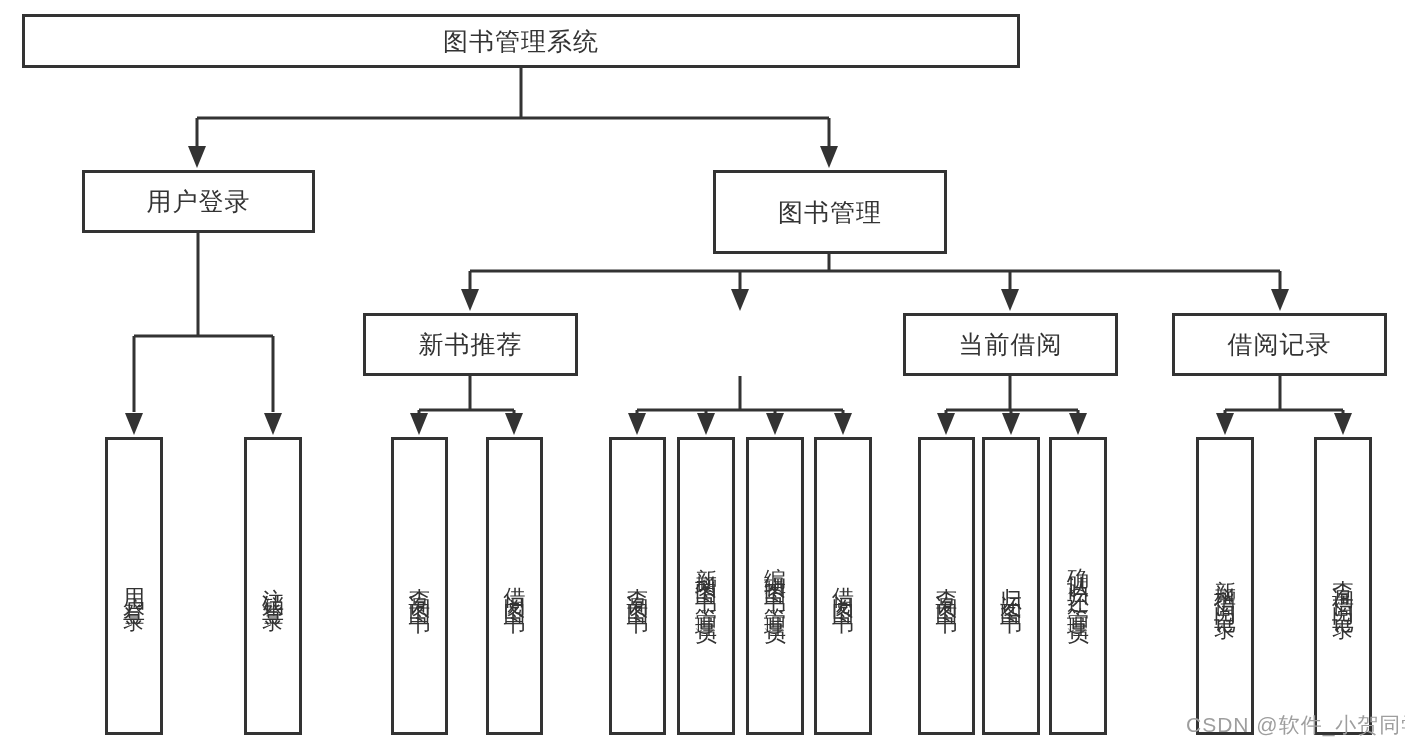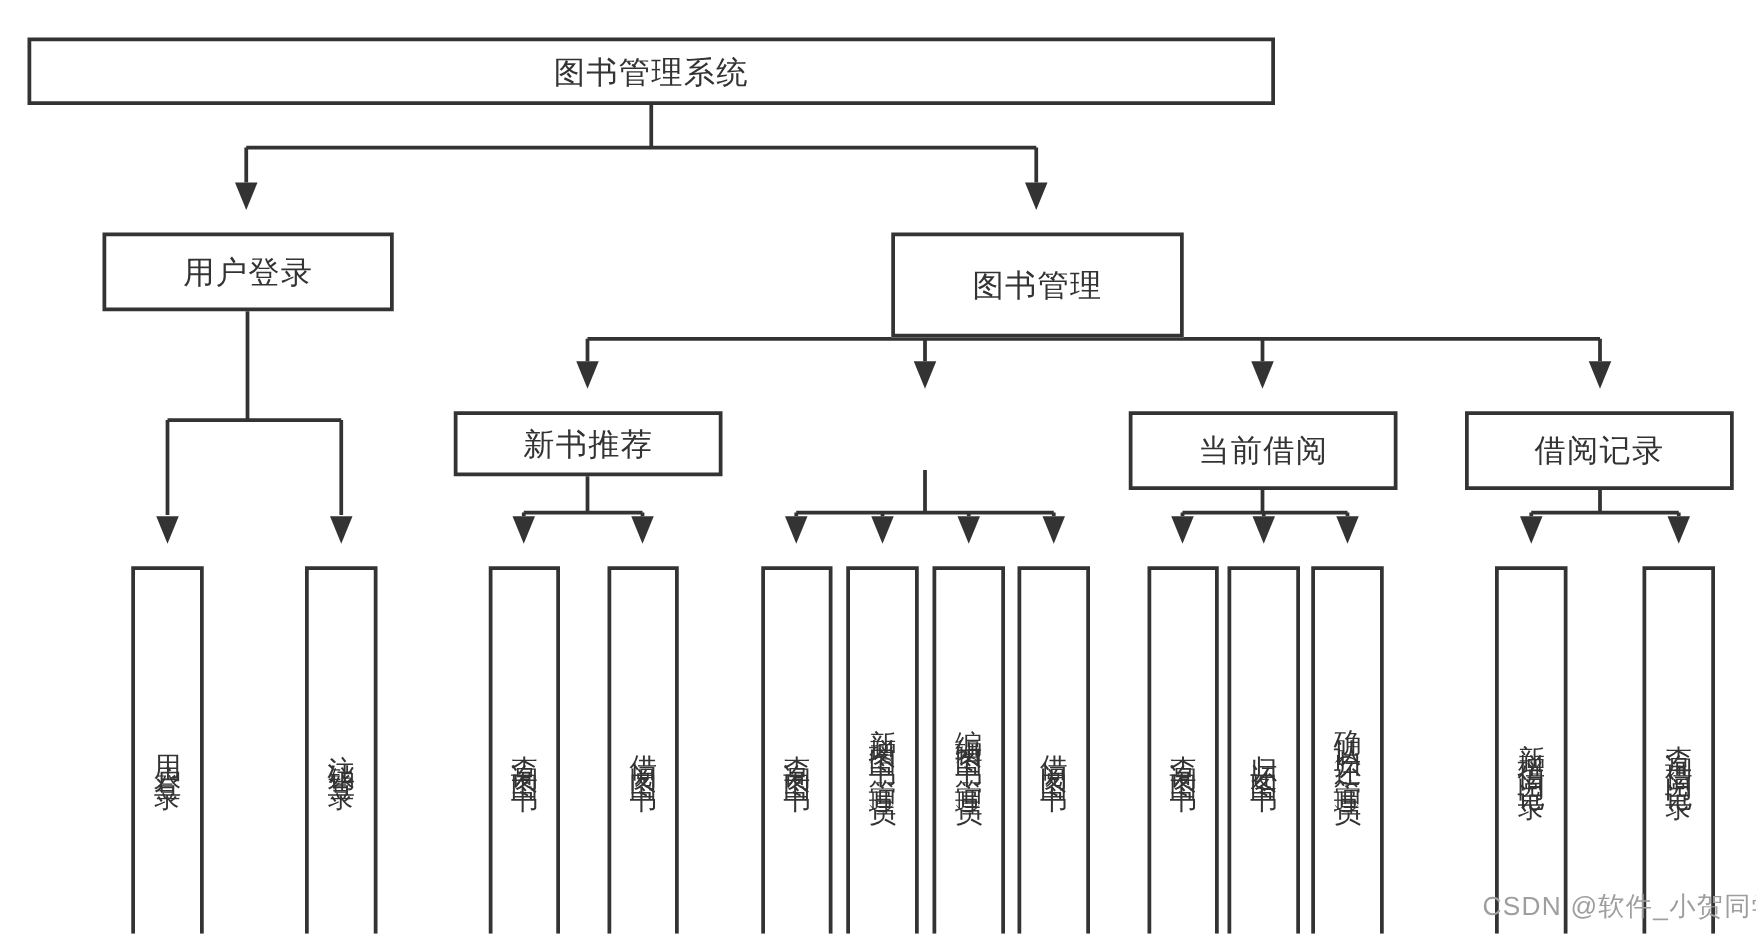--- a/index.html
+++ b/index.html
@@ -14,21 +14,20 @@
   .connectors .lines{stroke:var(--line,#333333);stroke-width:3;fill:none;}
   .connectors .heads{fill:var(--line,#333333);stroke:none;}
   .box{
     position:absolute;
     box-sizing:border-box;
     background:var(--box-background,#ffffff);
     border:3px solid var(--line,#333333);
     color:var(--text,#333333);
     display:flex;align-items:center;justify-content:center;
     z-index:2;
-    margin-top:16px;
   }
   .box.h{font-size:25px;letter-spacing:1px;}
   .box.v{
     font-size:22px;
     writing-mode:vertical-rl;
     text-orientation:mixed;
     letter-spacing:8px;
     line-height:1;
     text-align:center;
   }
@@ -86,21 +85,21 @@
       <polygon points="1216,413 1234,413 1225,435"></polygon>
       <polygon points="1334,413 1352,413 1343,435"></polygon>
     </g>
   </svg>
 
   <div class="box h" style="left:22px;top:14px;width:998px;height:54px">图书管理系统</div>
 
   <div class="box h" style="left:82px;top:170px;width:233px;height:63px">用户登录</div>
   <div class="box h" style="left:713px;top:170px;width:234px;height:84px">图书管理</div>
 
-  <div class="box h" style="left:363px;top:313px;width:215px;height:52px">新书推荐</div>
+  <div class="box h" style="left:363px;top:313px;width:215px;height:63px">新书推荐</div>
   <div class="box h" style="left:903px;top:313px;width:215px;height:63px">当前借阅</div>
   <div class="box h" style="left:1172px;top:313px;width:215px;height:63px">借阅记录</div>
 
   <div class="box v" style="left:105px;top:437px;width:58px;height:298px">用户登录</div>
   <div class="box v" style="left:244px;top:437px;width:58px;height:298px">注销登录</div>
 
   <div class="box v" style="left:391px;top:437px;width:57px;height:298px">查询图书</div>
   <div class="box v" style="left:486px;top:437px;width:57px;height:298px">借阅图书</div>
 
   <div class="box v" style="left:609px;top:437px;width:57px;height:298px">查询图书</div>

